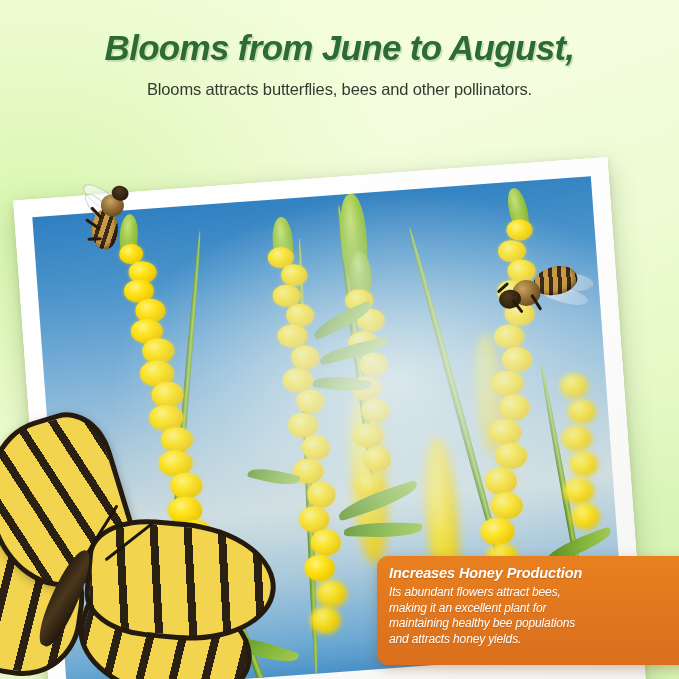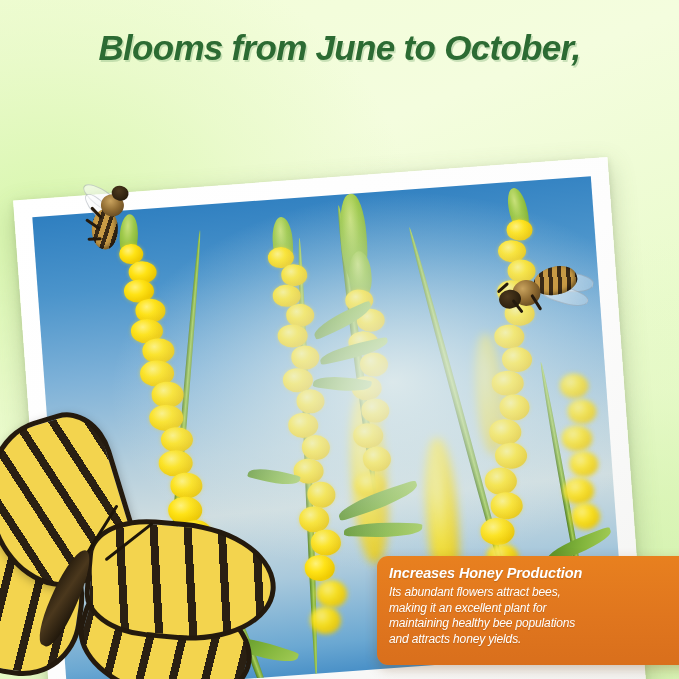--- a/index.html
+++ b/index.html
@@ -340,21 +340,22 @@
     <div class="bf-wing bf-ll"></div>
     <div class="bf-wing bf-ul"></div>
     <div class="bf-wing bf-lr"></div>
     <div class="bf-wing bf-ur"></div>
     <div class="bf-body"></div>
     <div class="bf-ant" style="left:118px;top:78px;transform:rotate(32deg);"></div>
     <div class="bf-ant" style="left:138px;top:82px;transform:rotate(52deg);"></div>
   </div>
 
   <div class="header">
-    <div class="title">Blooms from June to October,</div>
+    <div class="title">Blooms from June to August,</div>
+    <div class="subtitle">Blooms attracts butterflies, bees and other pollinators.</div>
   </div>
 
   <div class="callout">
     <div class="callout-title">Increases Honey Production</div>
     <div class="callout-body">
       <p>Its abundant flowers attract bees,</p>
       <p>making it an excellent plant for</p>
       <p>maintaining healthy bee populations</p>
       <p>and attracts honey yields.</p>
     </div>

